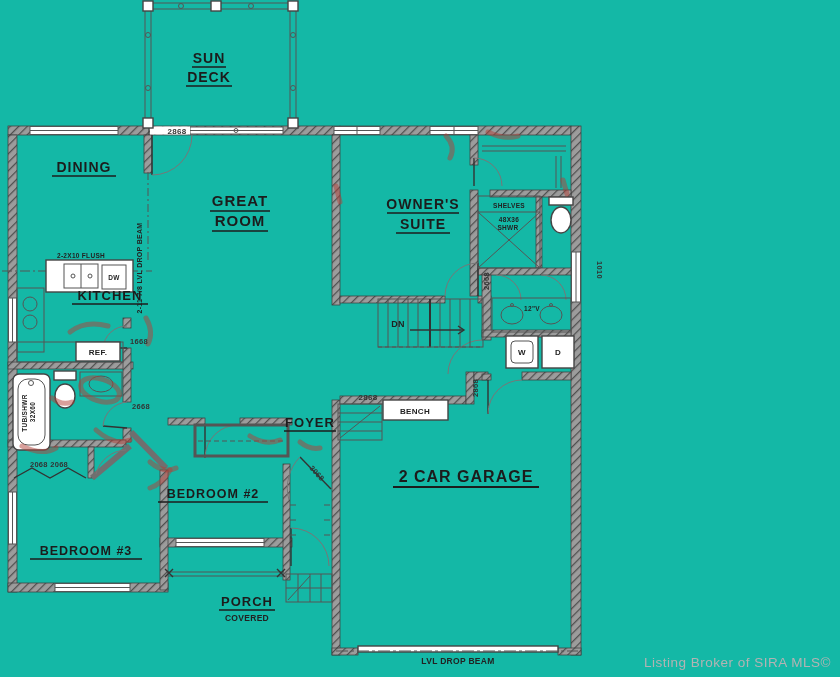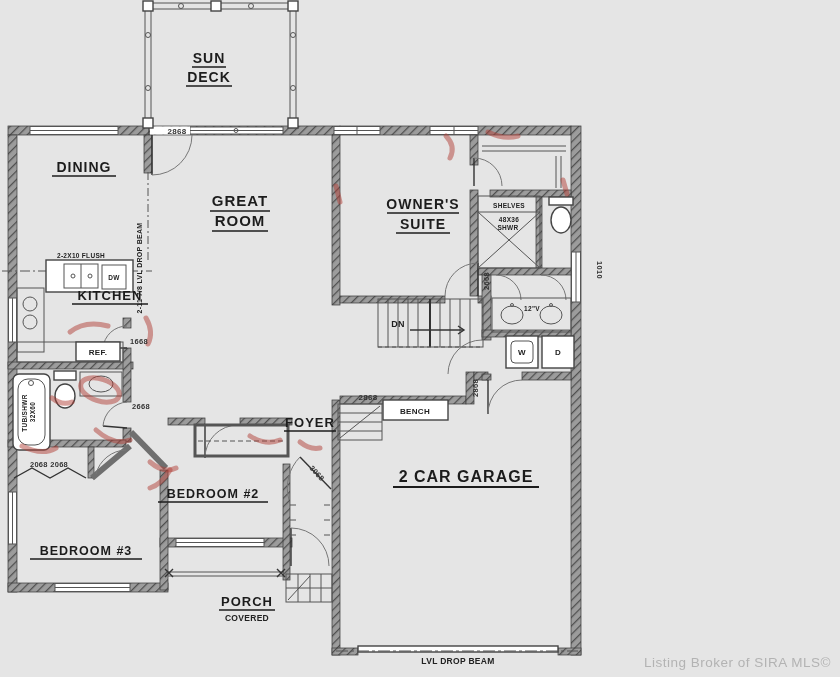--- a/index.html
+++ b/index.html
@@ -1,16 +1,16 @@
 <!DOCTYPE html>
 <html><head>
 <meta charset="utf-8">
 <style>
   html,body{margin:0;padding:0;background:#ffffff;}
-  #stage{position:relative;width:840px;height:677px;background:#e5e5e5;overflow:hidden;}
+  #stage{position:relative;width:840px;height:677px;background:#14b8a6;overflow:hidden;}
   svg{position:absolute;top:0;left:0;}
   .lbl{font-family:"Liberation Sans",sans-serif;font-weight:700;fill:#1c1c1c;letter-spacing:1px;}
   .sm{font-family:"Liberation Sans",sans-serif;font-weight:700;fill:#222;letter-spacing:.3px;}
   .dim{font-family:"Liberation Sans",sans-serif;font-weight:700;fill:#333;letter-spacing:.3px;}
   .wm{font-family:"Liberation Sans",sans-serif;font-weight:400;fill:#b3b3b3;letter-spacing:.5px;}
   .wall{fill:url(#hatch);stroke:#3f3f3f;stroke-width:.75;}
   .win{fill:#ffffff;stroke:#555;stroke-width:1;}
   .thin{stroke:#555;stroke-width:1;fill:none;}
   .fix{fill:#ffffff;stroke:#444;stroke-width:1.4;}
   .arc{stroke:#777;stroke-width:1;fill:none;}

